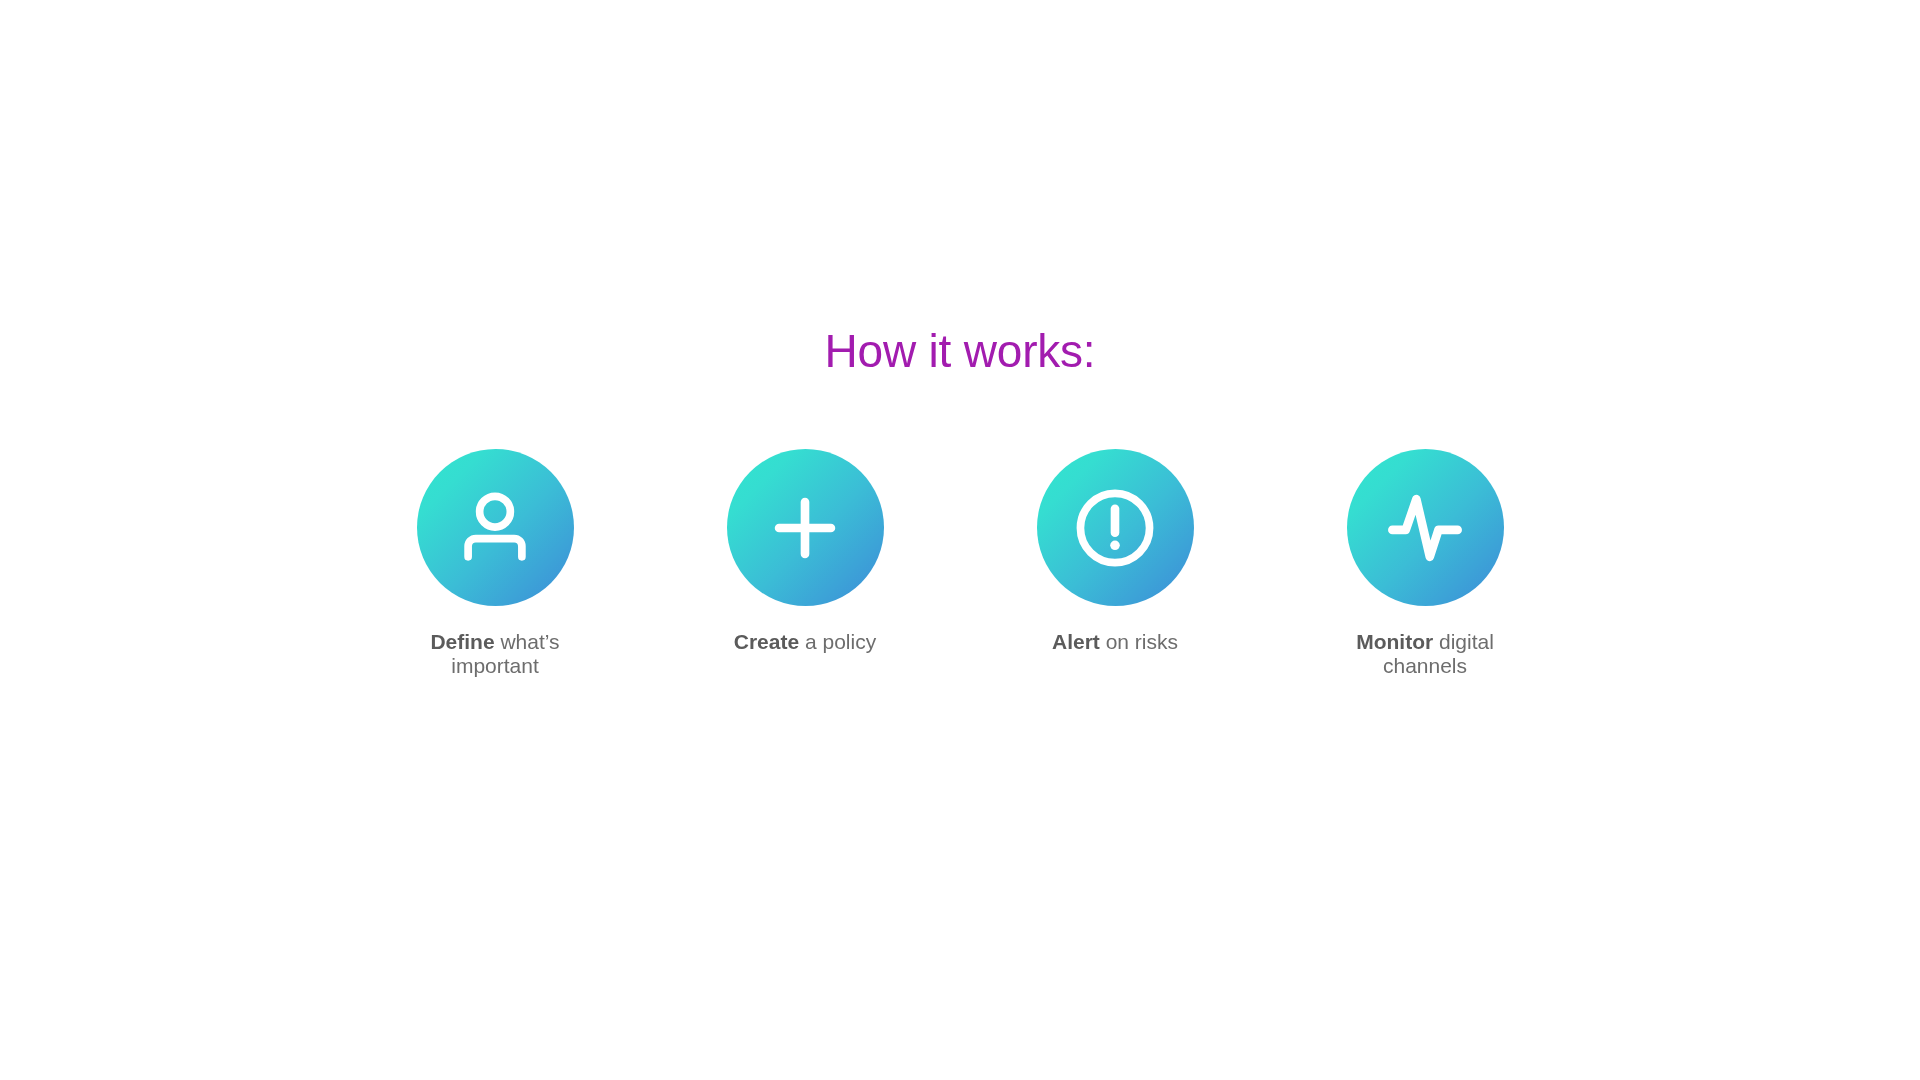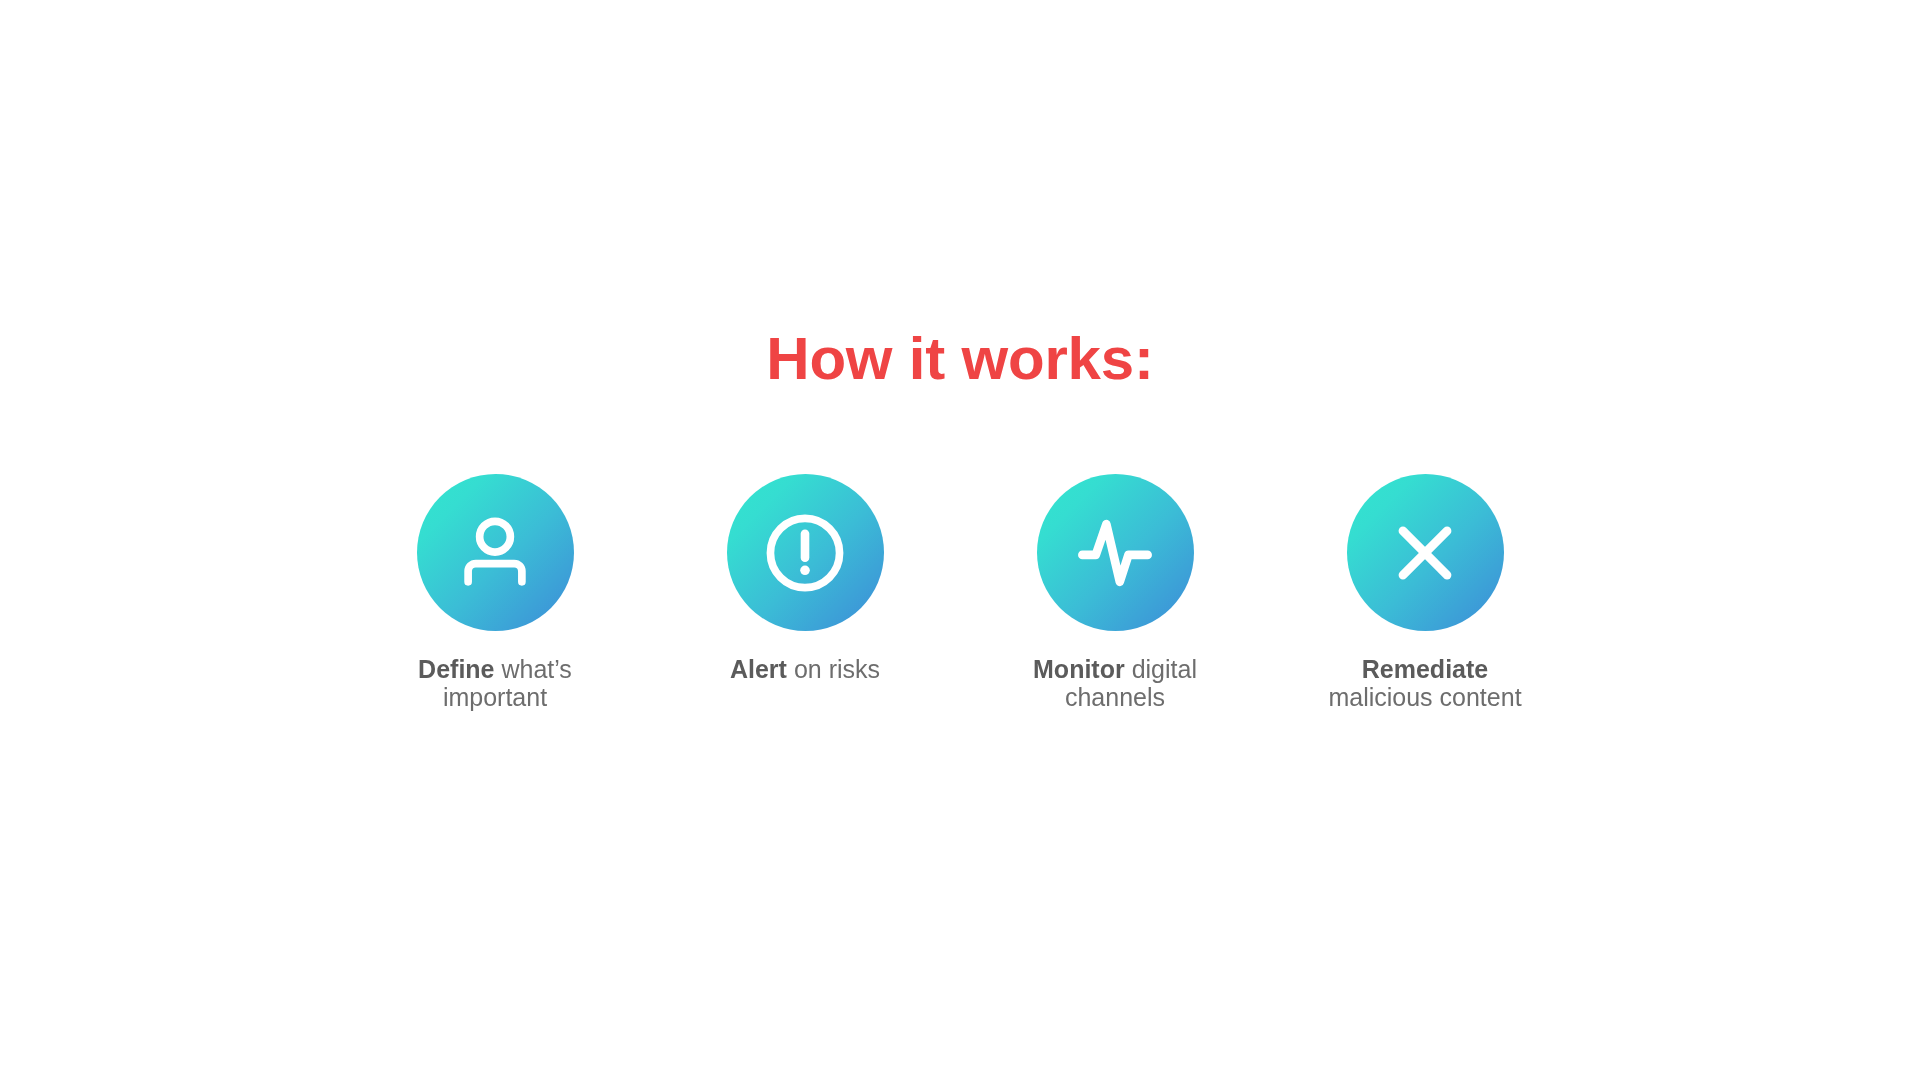--- a/index.html
+++ b/index.html
@@ -20,23 +20,23 @@
     height: 1080px;
     display: flex;
     flex-direction: column;
     align-items: center;
     justify-content: flex-start;
     background: #ffffff;
   }
 
   .page-title {
     margin-top: 326px;
-    font-size: 60px;
-    font-weight: 700;
-    color: #ef4444;
+    font-size: 46px;
+    font-weight: 400;
+    color: #a21caf;
     letter-spacing: -0.2px;
     line-height: 1.1;
     text-align: center;
     white-space: nowrap;
   }
 
   .steps {
     margin-top: 42px;
     display: flex;
     flex-direction: row;
@@ -64,21 +64,21 @@
   }
 
   .icon-circle svg {
     display: block;
     width: 96px;
     height: 96px;
   }
 
   .step-caption {
     margin-top: 24px;
-    font-size: 25px;
+    font-size: 21px;
     line-height: 1.12;
     color: #6d6d6d;
     font-weight: 400;
     text-align: center;
     max-width: 215px;
   }
 
   .step-caption .lead {
     font-weight: 700;
     color: #5b5b5b;
@@ -100,20 +100,33 @@
             <circle cx="50" cy="33" r="16" stroke="#ffffff" stroke-width="8"></circle>
             <path d="M22 80 V69 C22 64.5 25.5 61 30 61 H70 C74.5 61 78 64.5 78 69 V80" stroke="#ffffff" stroke-width="8" stroke-linecap="round" stroke-linejoin="round"></path>
           </svg>
         </span>
       </div>
       <div class="step-caption">
         <span class="lead">Define</span><span> what’s important</span>
       </div>
     </div>
 
+    <div class="step">
+      <div class="icon-circle">
+        <span>
+          <svg viewBox="0 0 100 100" fill="none" xmlns="http://www.w3.org/2000/svg">
+            <path d="M50 23 V77" stroke="#ffffff" stroke-width="9" stroke-linecap="round"></path>
+            <path d="M23 50 H77" stroke="#ffffff" stroke-width="9" stroke-linecap="round"></path>
+          </svg>
+        </span>
+      </div>
+      <div class="step-caption">
+        <span class="lead">Create</span><span> a policy</span>
+      </div>
+    </div>
 
     <div class="step">
       <div class="icon-circle">
         <span>
           <svg viewBox="0 0 100 100" fill="none" xmlns="http://www.w3.org/2000/svg">
             <circle cx="50" cy="50" r="36" stroke="#ffffff" stroke-width="8"></circle>
             <path d="M50 30 V55" stroke="#ffffff" stroke-width="9" stroke-linecap="round"></path>
             <circle cx="50" cy="68" r="5" fill="#ffffff"></circle>
           </svg>
         </span>
@@ -129,28 +142,15 @@
           <svg viewBox="0 0 100 100" fill="none" xmlns="http://www.w3.org/2000/svg">
             <path d="M16 52 H30 L41 20 L55 80 L64 52 H84" stroke="#ffffff" stroke-width="9" stroke-linecap="round" stroke-linejoin="round"></path>
           </svg>
         </span>
       </div>
       <div class="step-caption">
         <span class="lead">Monitor</span><span> digital channels</span>
       </div>
     </div>
 
-    <div class="step">
-      <div class="icon-circle">
-        <span>
-          <svg viewBox="0 0 100 100" fill="none" xmlns="http://www.w3.org/2000/svg">
-            <path d="M27 27 L73 73" stroke="#ffffff" stroke-width="9" stroke-linecap="round"></path>
-            <path d="M73 27 L27 73" stroke="#ffffff" stroke-width="9" stroke-linecap="round"></path>
-          </svg>
-        </span>
-      </div>
-      <div class="step-caption">
-        <span class="lead">Remediate</span><span> malicious content</span>
-      </div>
-    </div>
 
   </div>
 </div>
 
 </body></html>

